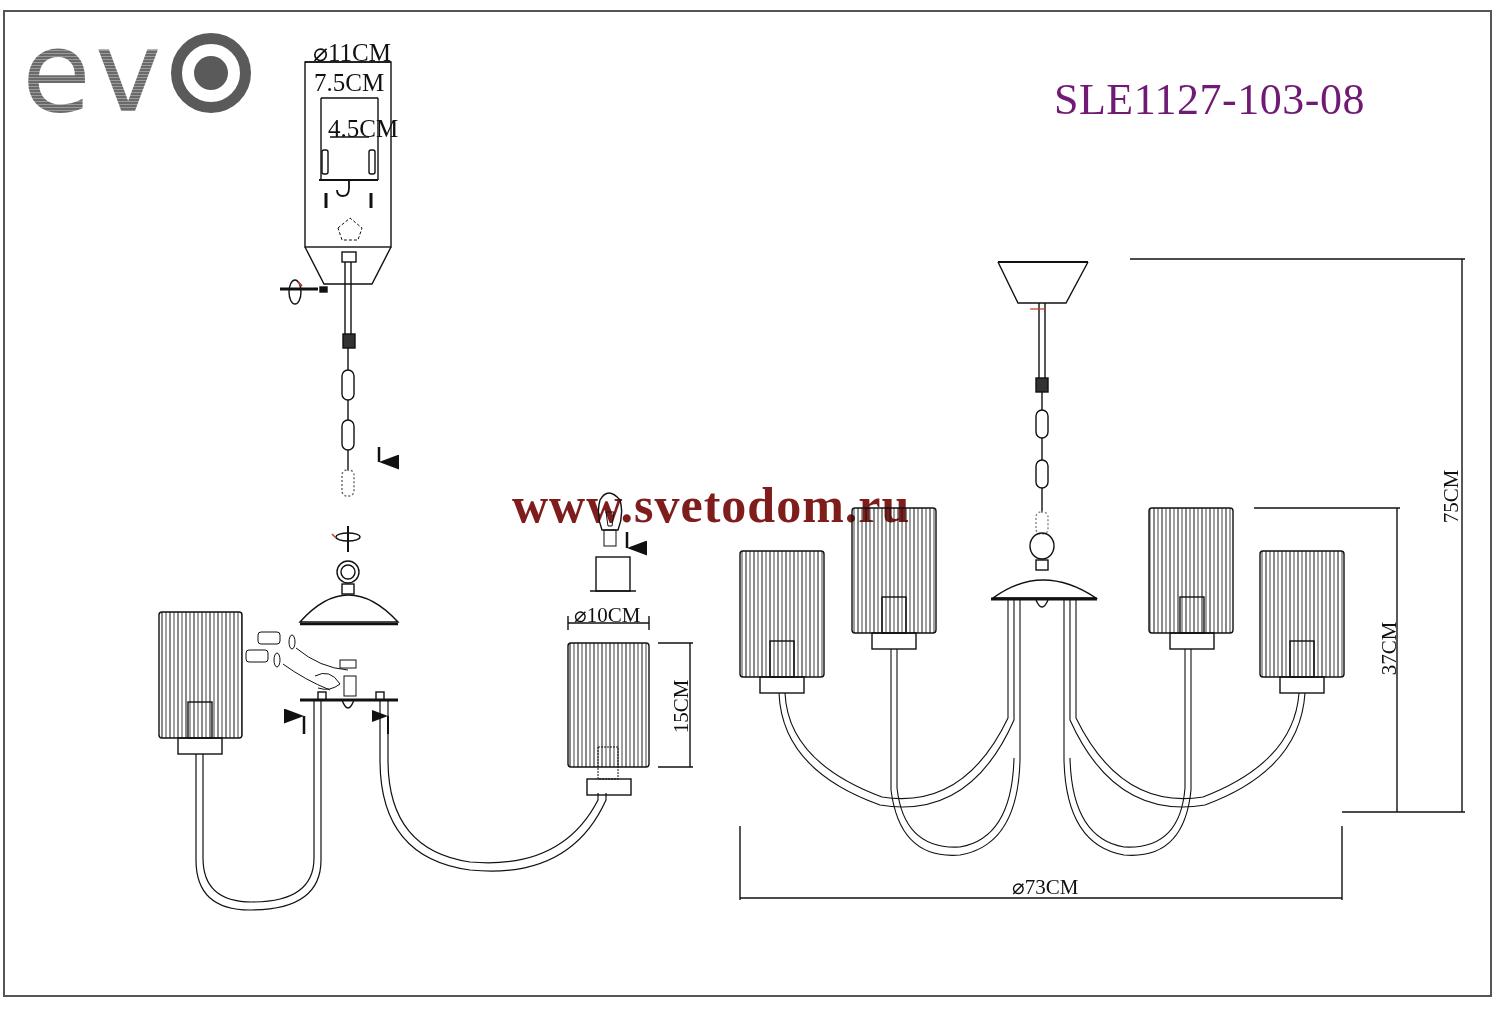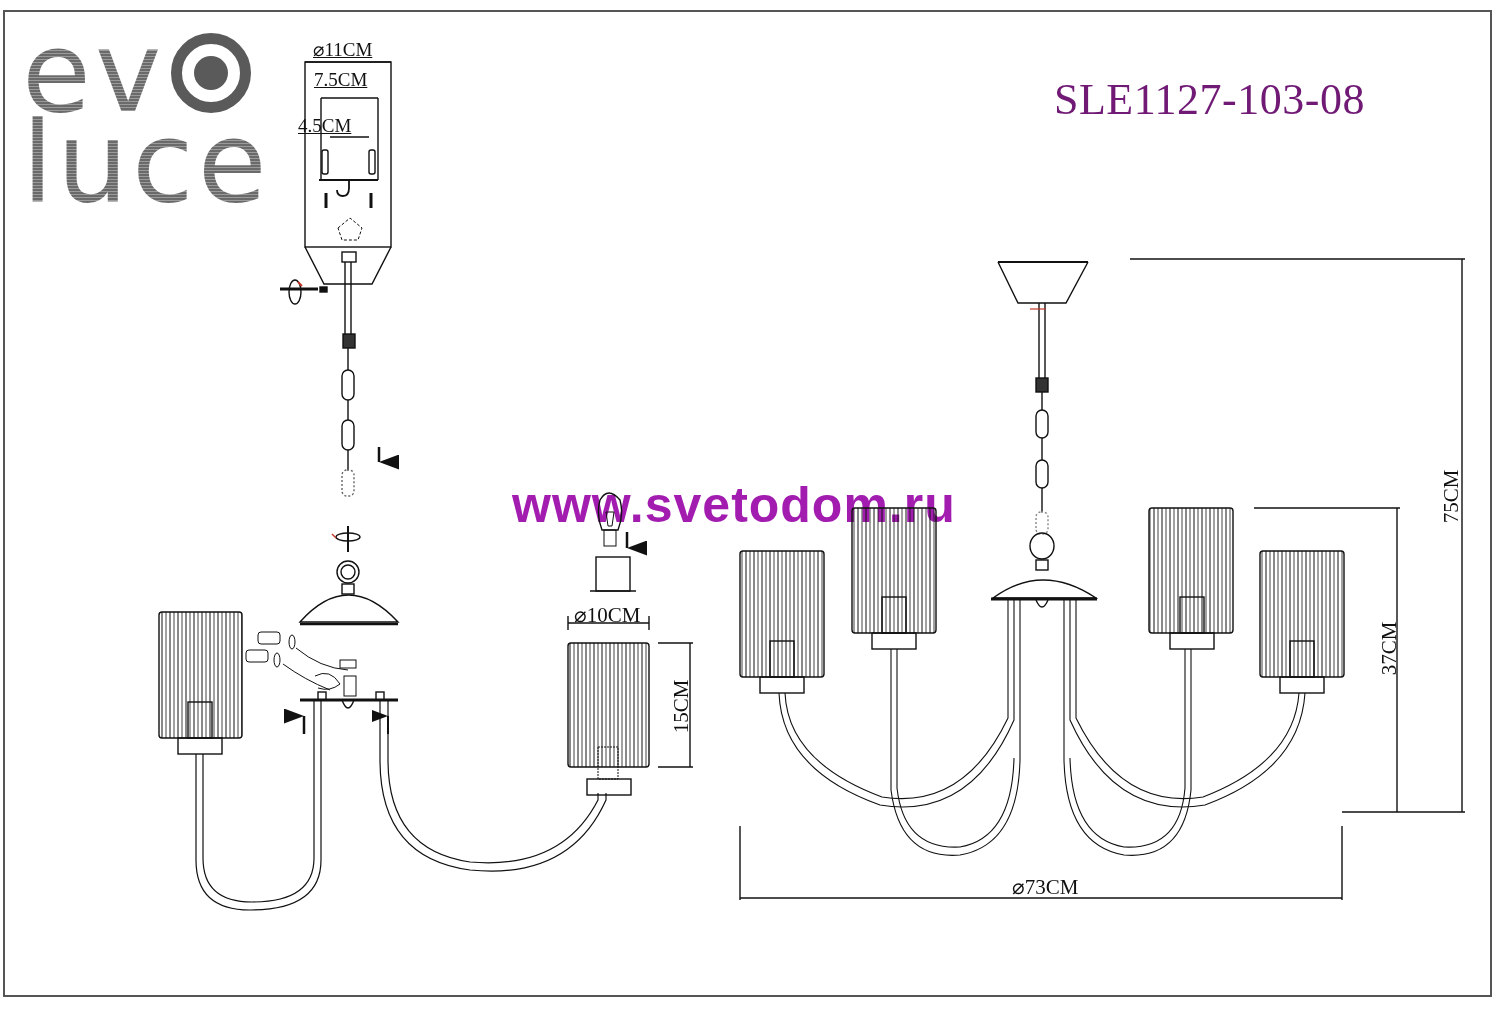--- a/index.html
+++ b/index.html
@@ -13,38 +13,37 @@
           background: repeating-linear-gradient(0deg, #6a6a6a 0 2px, #9a9a9a 2px 3px);
           -webkit-background-clip: text; background-clip: text; -webkit-text-fill-color: transparent; }
   .logo-line { display: block; height: 90px; }
   .logo-ring { display: inline-block; width: 80px; height: 80px; border-radius: 50%;
                border: 11px solid #5a5a5a; box-sizing: border-box; position: relative;
                vertical-align: -2px; margin-left: 6px; }
   .logo-ring::after { content: ""; position: absolute; left: 50%; top: 50%; width: 34px; height: 34px;
                margin: -17px 0 0 -17px; border-radius: 50%; background: #5a5a5a; }
   .model { position: absolute; left: 1054px; top: 74px; font-size: 44px; letter-spacing: 0.5px;
            font-family: "Liberation Serif", serif; color: #701a75; }
-  .watermark { position: absolute; left: 512px; top: 476px; font-family: Liberation Sans, sans-serif;
-               font-weight: 700; font-size: 50px; color: #a21caf; letter-spacing: 1px; z-index: 0; }
+  .watermark { position: absolute; left: 512px; top: 476px; font-family: Liberation Serif, serif;
+               font-weight: 700; font-size: 50px; color: #7f1d1d; letter-spacing: 1px; z-index: 0; }
   svg.drawing { position: absolute; left: 0; top: 0; z-index: 1; }
   .dim { position: absolute; font-family: "Liberation Serif", serif; font-size: 21px; color: #111;
          z-index: 2; white-space: nowrap; transform-origin: center center; }
-  .dim.small { font-size: 19px; text-decoration: underline; }
+  .dim.small { font-size: 25px; }
   .dim.vert { transform: rotate(-90deg); }
 </style>
 </head>
 <body>
 
 <div class="frame"></div>
 
 <div class="watermark">www.svetodom.ru</div>
 
 <div class="logo">
   <span class="logo-line"><span>ev</span><span class="logo-ring"></span></span>
-  <span class="logo-line">luce</span>
 </div>
 
 <div class="model">SLE1127-103-08</div>
 
 <svg class="drawing" width="1500" height="1014" viewBox="0 0 1500 1014" fill="none" stroke="#111" stroke-width="1.4">
   <defs>
     <pattern id="ribs" width="8" height="10" patternUnits="userSpaceOnUse">
       <line x1="2" y1="0" x2="2" y2="10" stroke="#111" stroke-width="1"></line>
       <line x1="6" y1="0" x2="6" y2="10" stroke="#111" stroke-width="0.8"></line>
     </pattern>
@@ -236,20 +235,20 @@
     <line x1="1397" y1="508" x2="1397" y2="812"></line>
     <line x1="1342" y1="812" x2="1465" y2="812"></line>
     <line x1="740" y1="826" x2="740" y2="900"></line>
     <line x1="1342" y1="826" x2="1342" y2="900"></line>
     <line x1="740" y1="898" x2="1342" y2="898"></line>
   </g>
 </svg>
 
 <div class="dim small" style="left:313px; top:38px;">⌀11CM</div>
 <div class="dim small" style="left:314px; top:69px;">7.5CM</div>
-<div class="dim small" style="left:298px; top:115px;">4.5CM</div>
+<div class="dim small" style="left:328px; top:115px;">4.5CM</div>
 
 <div class="dim" style="left:574px; top:603px;text-align:center;">⌀10CM</div>
 <div class="dim vert" style="left:655px; top:694px;">15CM</div>
 
 <div class="dim vert" style="left:1425px; top:484px;">75CM</div>
 <div class="dim vert" style="left:1363px; top:636px;">37CM</div>
 <div class="dim" style="left:1012px; top:875px;text-align:center;">⌀73CM</div>
 
 </body></html>

